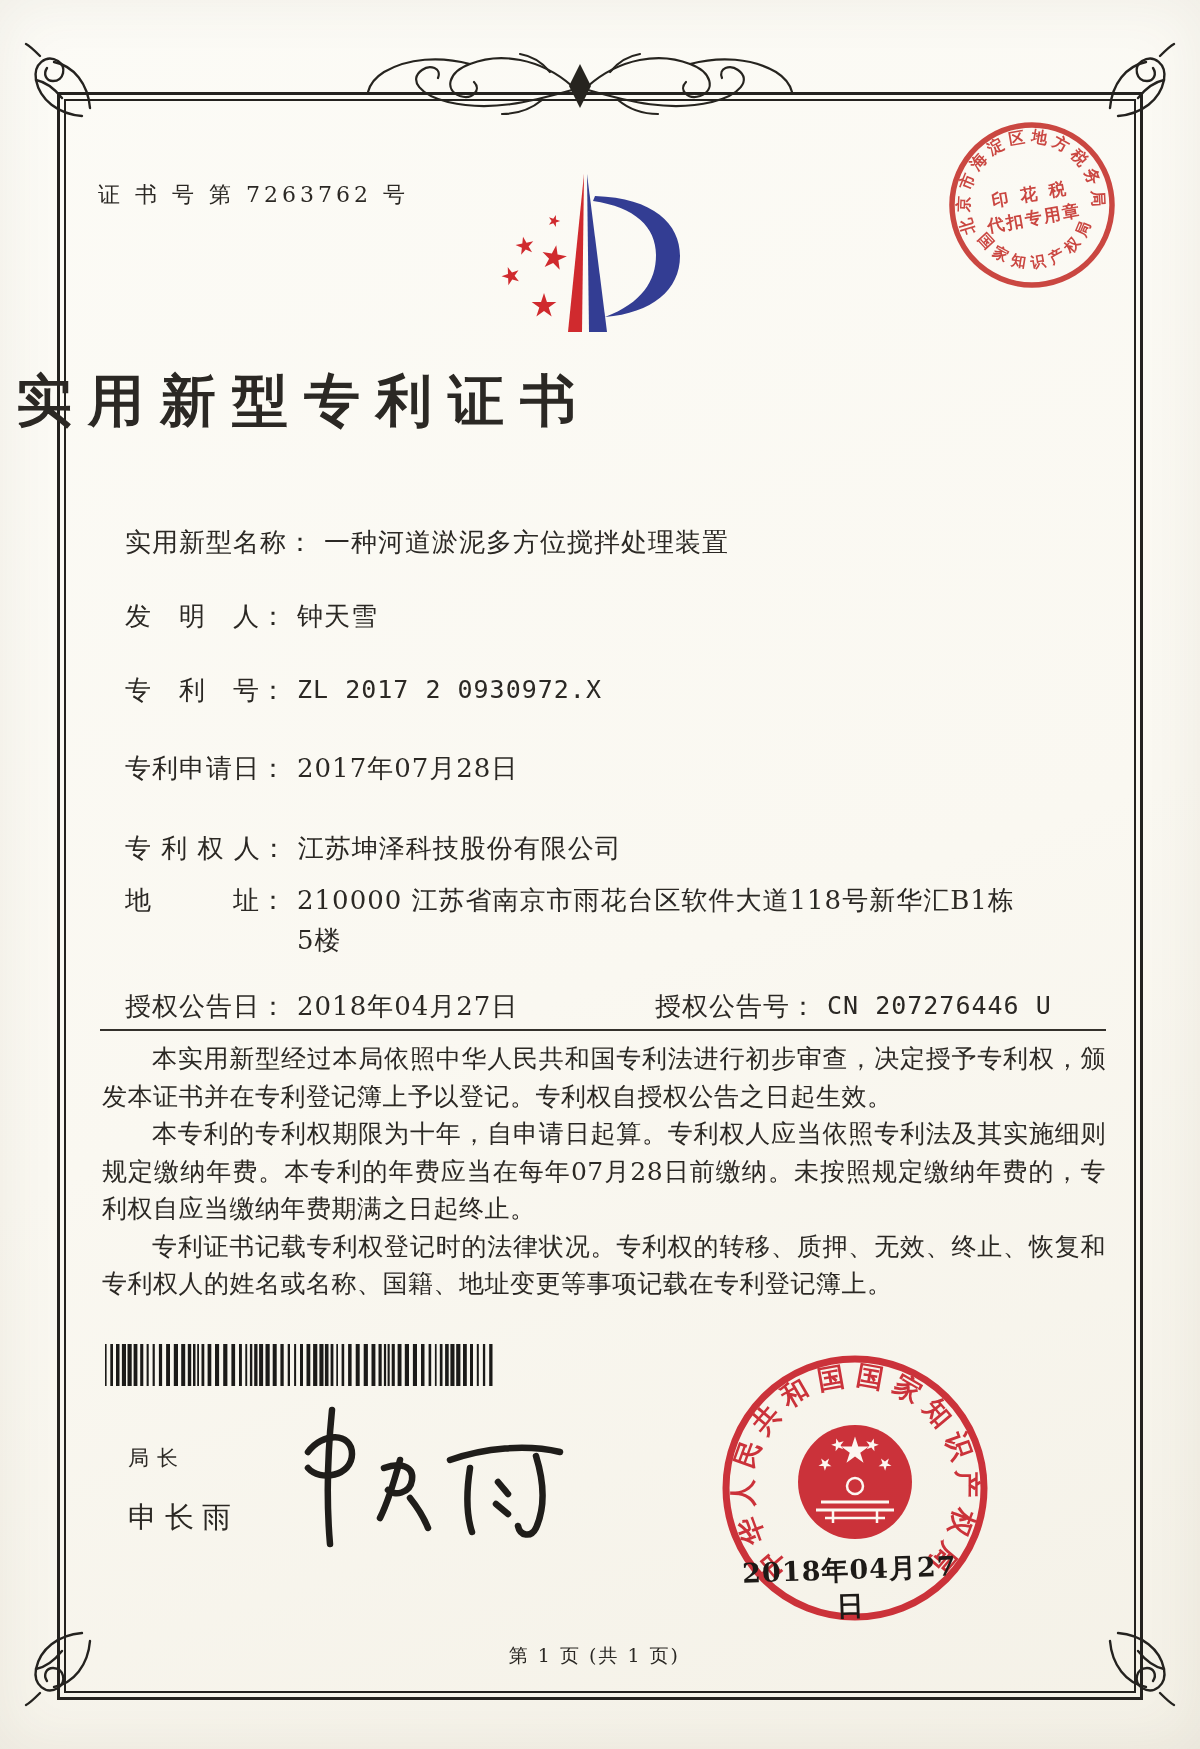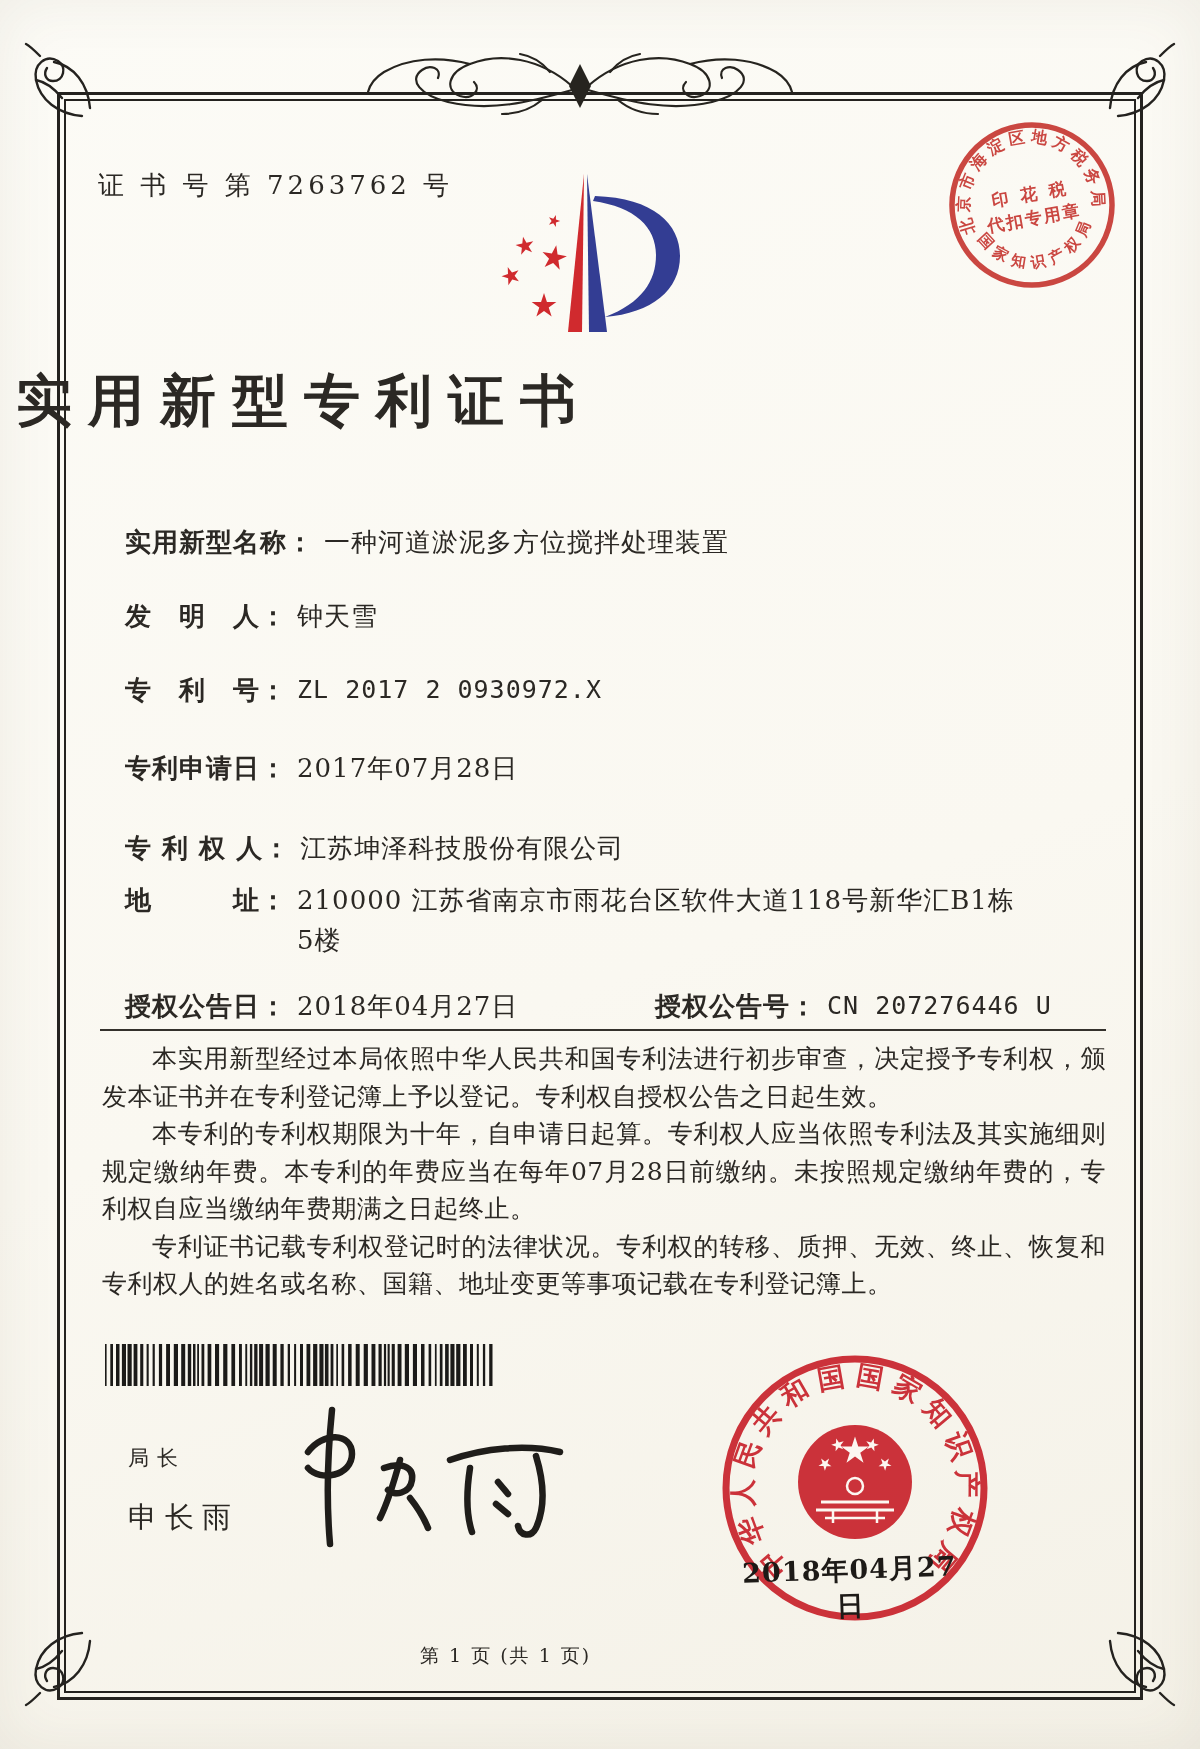--- a/index.html
+++ b/index.html
@@ -6,39 +6,39 @@
   .page{
     position:relative;width:1200px;height:1749px;margin:0 auto;overflow:hidden;
     background:linear-gradient(160deg,#fcfbf6 0%,#faf8f1 55%,#f4f1e7 100%);
     box-shadow:inset 0 0 60px rgba(90,80,50,.08);
     font-family:"DejaVu Serif","Liberation Serif",serif;color:#2b2824;
   }
   .abs{position:absolute;}
   
   .frame-outer{left:57px;top:92px;width:1086px;height:1608px;border:3px solid #24221f;box-sizing:border-box;}
   .frame-inner{position:absolute;left:4px;top:4px;right:4px;bottom:4px;border:2px solid #24221f;}
-  .cert-no{left:98px;top:168px;font-size:26px;letter-spacing:4px;white-space:pre;}
+  .cert-no{left:98px;top:180px;font-size:22px;letter-spacing:4px;white-space:pre;}
   .title{left:0;right:0;top:364px;font-size:56px;font-weight:bold;letter-spacing:16px;text-indent:16px;}
   .logo{left:492px;top:166px;width:210px;height:170px;}
   
   .row{left:125px;display:flex;align-items:flex-start;font-size:26px;line-height:40px;}
-  .row .lbl{font-weight:bold;white-space:pre;letter-spacing:1px;}
+  .row .lbl{font-weight:normal;white-space:pre;letter-spacing:1px;}
   .row .val{margin-left:10px;letter-spacing:1px;white-space:pre-line;}
   .mono{font-family:"DejaVu Sans Mono","Liberation Mono",monospace;font-size:25px;letter-spacing:1.5px;}
   .divider{left:100px;top:1029px;width:1006px;height:2px;background:#34312c;}
   .bodytext{left:102px;top:1040px;width:1004px;font-size:25px;line-height:37.5px;text-align:justify;}
   .bodytext p{margin:0;text-indent:2em;letter-spacing:.5px;}
   .barcode{left:105px;top:1344px;width:392px;height:42px;}
   .officer-title{left:128px;top:1444px;font-size:21px;letter-spacing:8px;font-family:"DejaVu Sans","Liberation Sans",sans-serif;}
   .officer-name{left:128px;top:1498px;font-size:29px;letter-spacing:8px;font-family:"DejaVu Sans","Liberation Sans",sans-serif;}
   .signature{left:288px;top:1402px;width:310px;height:155px;}
   .tax-stamp{left:945px;top:118px;width:174px;height:174px;transform:rotate(-10deg);z-index:6;}
   .main-seal{left:719px;top:1352px;width:272px;height:272px;z-index:5;}
   .seal-date{left:735px;top:1552px;width:230px;text-align:center;font-size:27px;font-weight:bold;color:#1d1a17;letter-spacing:1px;transform:rotate(-2deg);z-index:7;}
-  .footer{left:420px;top:1643px;width:260px;text-align:left;font-size:19px;letter-spacing:2px;}
+  .footer{left:420px;top:1643px;width:260px;text-align:right;font-size:19px;letter-spacing:2px;}
   .ornament-top{left:360px;top:38px;width:440px;height:96px;z-index:3;}
   .corner{width:90px;height:90px;z-index:2;}
 </style>
 </head>
 <body>
 
 <div class="page">
 
   <svg width="0" height="0" style="position:absolute" aria-hidden="true">
     <defs>

